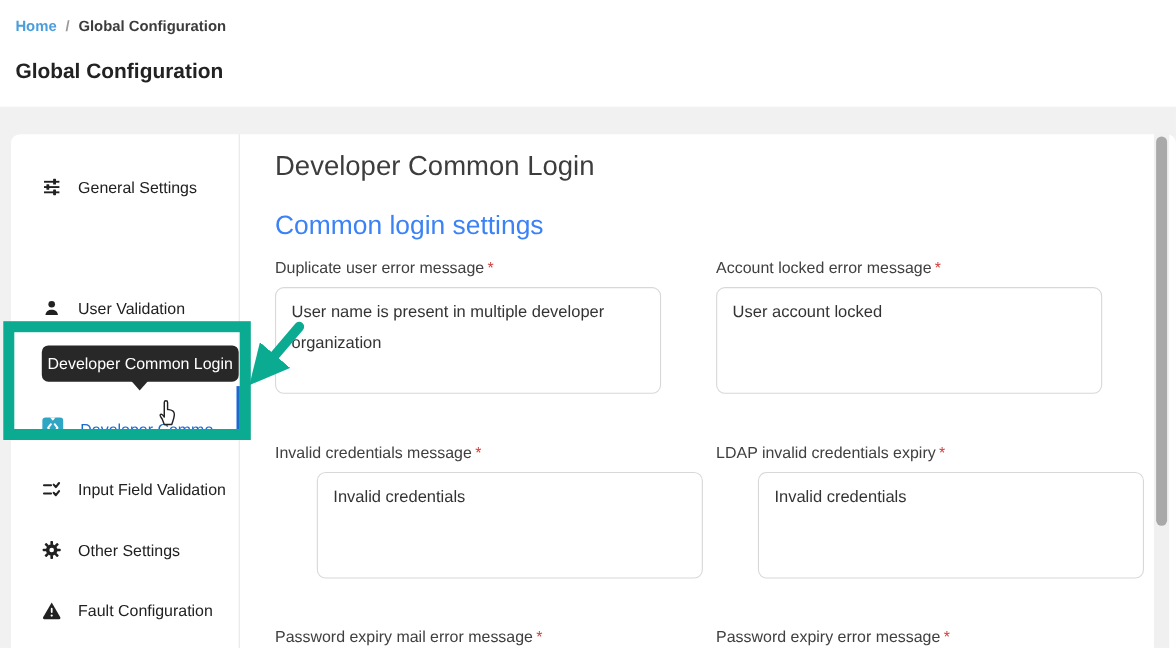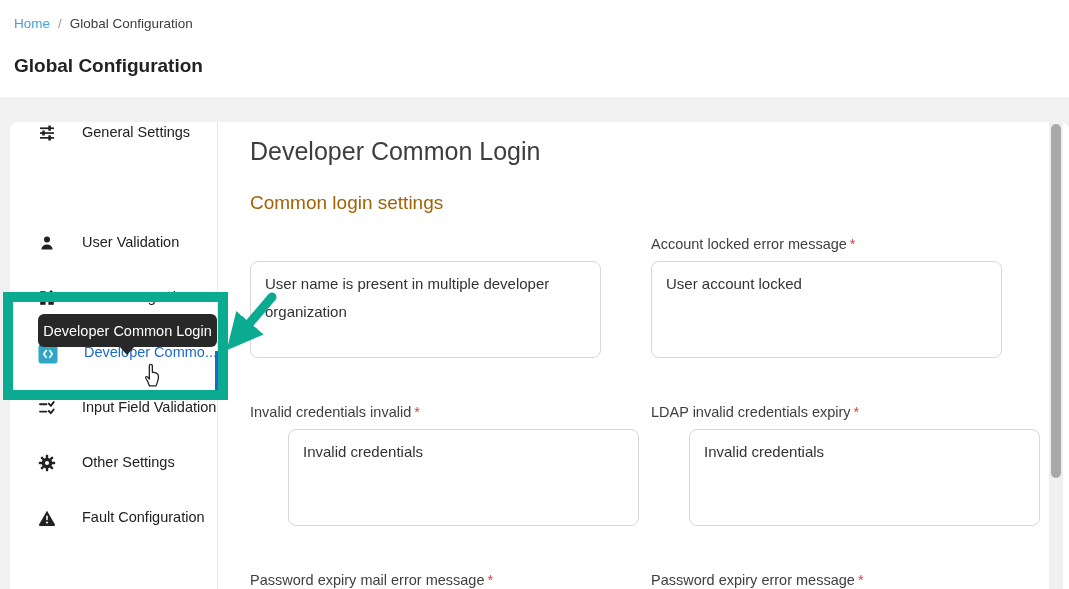--- a/index.html
+++ b/index.html
@@ -1,41 +1,41 @@
 <!DOCTYPE html>
 <html><head>
 <meta charset="utf-8">
 <style>
   * { margin:0; padding:0; box-sizing:border-box; }
   html,body { width:1069px; height:589px; }
   body { font-family:"Liberation Sans","DejaVu Sans",sans-serif; background:#fff; }
   #app { position:relative; width:1069px; height:589px; overflow:hidden; background:#fff; }
 
   
-  .breadcrumb { position:absolute; left:14px; top:16px; font-size:13.5px; color:#333; display:flex; gap:8px; align-items:center; }
+  .breadcrumb { position:absolute; left:14px; top:16px; font-size:13.5px; color:#333; display:flex; gap:8px; align-items:center;font-weight:bold; }
   .breadcrumb .home { color:#4a9edc; cursor:pointer; }
   .breadcrumb .sep { color:#9a9a9a; }
   .breadcrumb .current { color:#3c3c3c; }
   .page-title { position:absolute; left:14px; top:55px; font-size:19px; font-weight:700; color:#222; }
 
   
   .gray-band { position:absolute; left:0; top:97px; width:1069px; height:492px; background:#f1f1f2; }
   .card { position:absolute; left:10px; top:122px; width:1059px; height:467px; background:#fff; border-radius:8px 8px 0 0; }
   .v-divider { position:absolute; left:217px; top:122px; width:1px; height:467px; background:#e7e7e7; }
 
   
-  .side-item { position:absolute; left:10px; width:206px; height:55px; display:flex; align-items:flex-start; gap:26px; padding-left:28px; cursor:pointer; background:transparent; }
+  .side-item { position:absolute; left:10px; width:206px; height:55px; display:flex; align-items:flex-end; gap:15px; padding-left:28px; cursor:pointer; background:transparent; }
   .side-item .lbl { font-size:14.5px; color:#212121; white-space:nowrap; }
   .side-item svg { flex:0 0 auto; }
   .side-item.active .lbl { color:#1b69cf; }
   .active-indicator { position:absolute; left:215px; top:351px; width:3px; height:41px; background:#1b69cf; z-index:4; }
 
   
   .main-title { position:absolute; left:250px; top:137px; font-size:25px; font-weight:400; color:#3d3d3d; }
-  .section-title { position:absolute; left:250px; top:192px; font-size:19px; font-weight:400; color:#a16207; }
+  .section-title { position:absolute; left:250px; top:192px; font-size:24px; font-weight:400; color:#3b82f6; }
   .field-label { position:absolute; font-size:14.5px; color:#404040; white-space:nowrap; }
   .field-label .req { color:#d14545; margin-left:3px; }
   .ta { position:absolute; width:351px; height:97px; border:1px solid #d8d8d8; border-radius:8px; resize:none;
         font-family:"Liberation Sans","DejaVu Sans",sans-serif; font-size:15px; color:#333; line-height:1.85;
         padding:8px 14px; outline:none; background:#fff; overflow:hidden; }
 
   
   .c1 { left:250px; } .c2 { left:651px; }
   .lr1 { top:236px; } .tr1 { top:261px; }
   .lr2 { top:404px; } .tr2 { top:429px;margin-left:38px; }
@@ -150,29 +150,32 @@
         <rect x="7.8" y="0.8" width="2.4" height="3.6" rx="0.7" transform="rotate(315 9 9)"></rect>
       </g>
       <circle cx="9" cy="9" r="2.1" fill="#fff"></circle>
     </svg>
     <span class="lbl">Other Settings</span>
   </div>
 
   <div class="main-title">Developer Common Login</div>
   <div class="section-title">Common login settings</div>
 
+  <div class="field-label c1 lr1">
+    <span>Duplicate user error message</span><span class="req">*</span>
+  </div>
   <textarea class="ta c1 tr1" spellcheck="false" style="">User name is present in multiple developer organization</textarea>
 
   <div class="field-label c2 lr1">
     <span>Account locked error message</span><span class="req">*</span>
   </div>
   <textarea class="ta c2 tr1" spellcheck="false" style="">User account locked</textarea>
 
   <div class="field-label c1 lr2">
-    <span>Invalid credentials invalid</span><span class="req">*</span>
+    <span>Invalid credentials message</span><span class="req">*</span>
   </div>
   <textarea class="ta c1 tr2" spellcheck="false" style="">Invalid credentials</textarea>
 
   <div class="field-label c2 lr2">
     <span>LDAP invalid credentials expiry</span><span class="req">*</span>
   </div>
   <textarea class="ta c2 tr2" spellcheck="false" style="">Invalid credentials</textarea>
 
   <div class="field-label c1 lr3">
     <span>Password expiry mail error message</span><span class="req">*</span>

